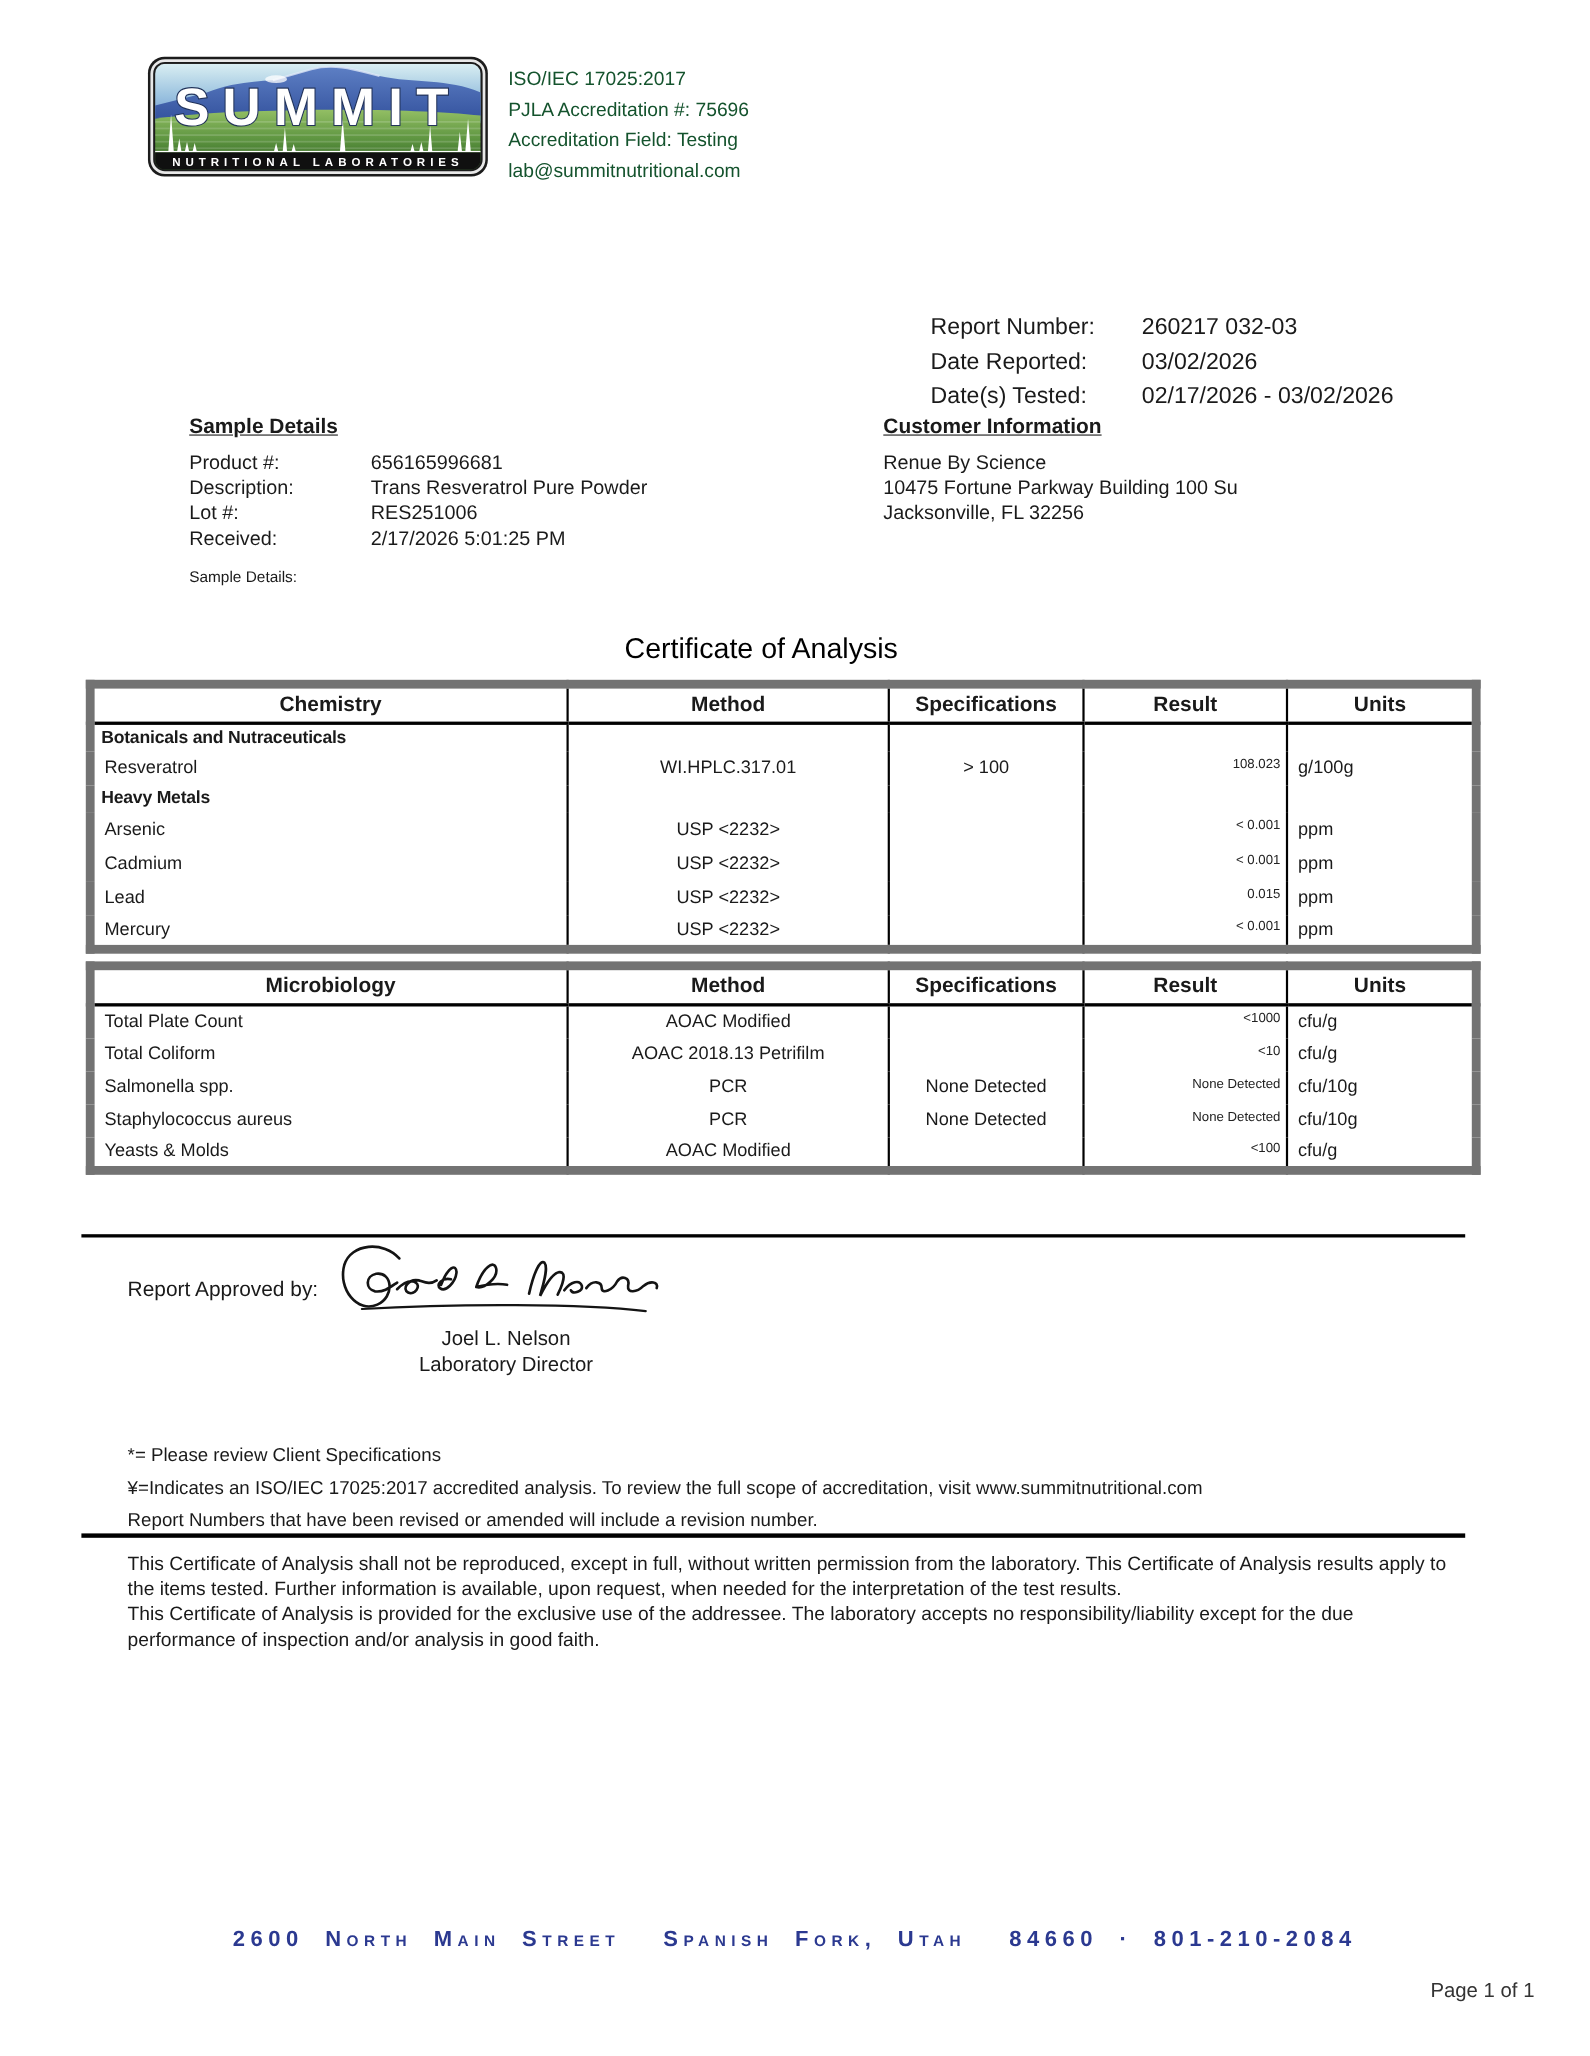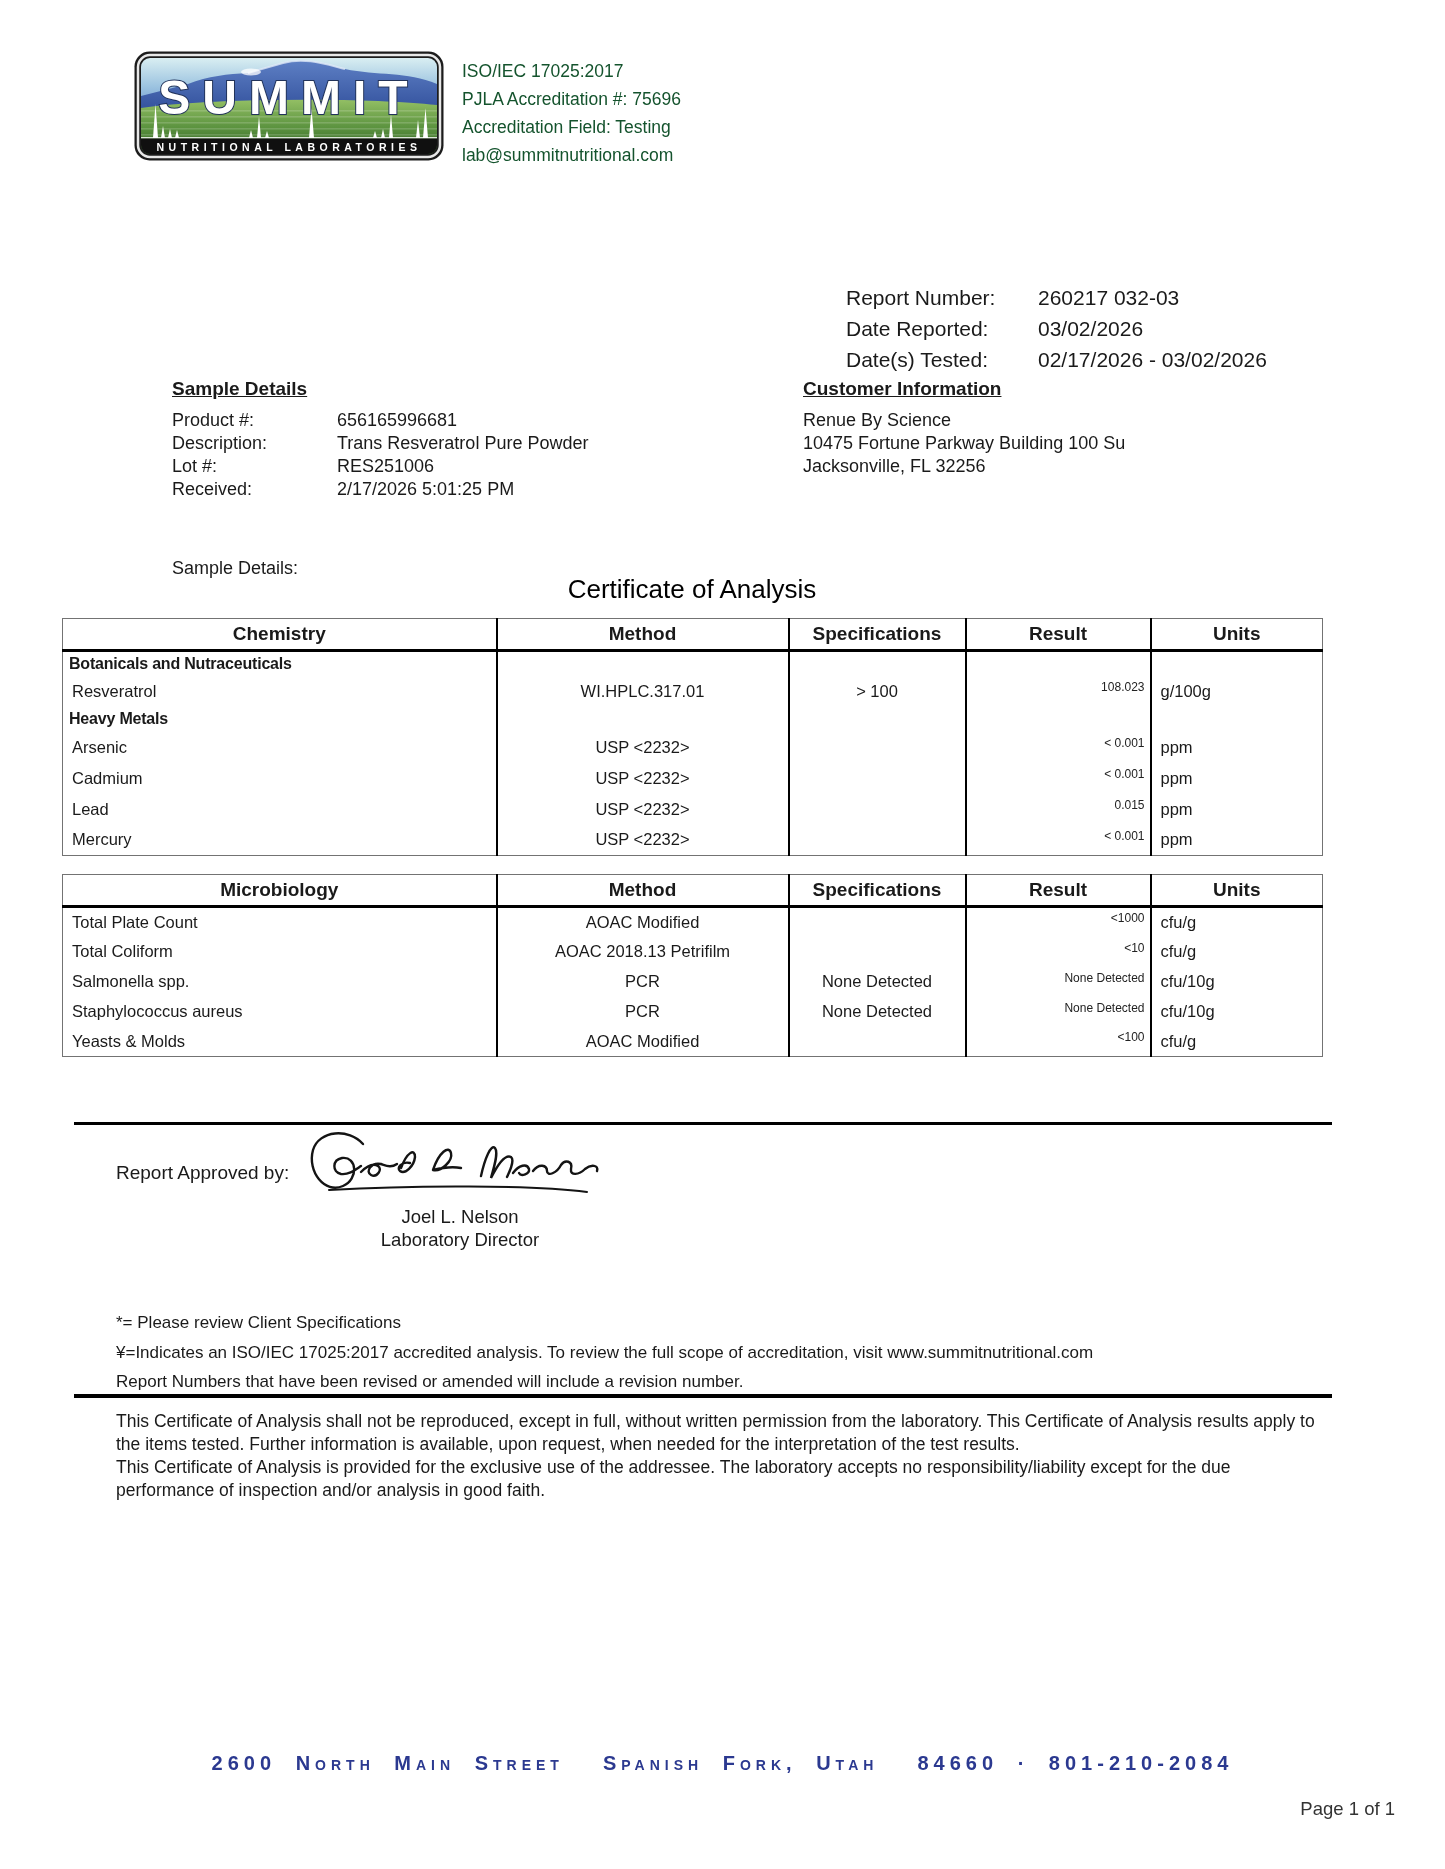--- a/index.html
+++ b/index.html
@@ -14,26 +14,26 @@
   .report-info{position:absolute;left:846px;top:262px;font-size:21px;margin-top:20px;}
   .report-info .row{display:flex;height:31px;align-items:center;}
   .report-info .lbl{width:192px;}
   
   .blk-heading{font-size:19px;font-weight:bold;text-decoration:underline;margin-bottom:9px;}
   .sample-block{position:absolute;left:172px;top:378px;font-size:18px;}
   .sample-block .row{display:flex;line-height:23px;}
   .sample-block .lbl{width:165px;}
   .customer-block{position:absolute;left:803px;top:378px;font-size:18px;}
   .customer-block .line{line-height:23px;}
-  .sample-extra{position:absolute;left:172px;top:516px;font-size:18px;margin-top:42px;}
+  .sample-extra{position:absolute;left:172px;top:516px;font-size:14px;}
   
   .coa-title{position:absolute;left:62px;width:1260px;top:574px;text-align:center;font-size:26px;color:#000000;}
   
-  table.coa{position:absolute;left:62px;border-collapse:collapse;table-layout:fixed;width:1260px;
-    border:1px solid #737373;}
+  table.coa{position:absolute;left:78px;border-collapse:collapse;table-layout:fixed;width:1260px;
+    border:8px solid #737373;}
   table.coa th{border-left:2px solid #000;border-bottom:3px solid #000;font-size:19px;font-weight:bold;
     height:30px;text-align:center;padding:0;}
   table.coa th:first-child{border-left:none;}
   table.coa td{border-left:2px solid #000;padding:0;vertical-align:middle;font-size:16.5px;}
   table.coa td:first-child{border-left:none;}
   table.coa tr.section{height:25px;margin-top:28px;}
   table.coa tr.data{height:31px;}
   table.coa.micro tr.data{height:30px;}
   #table-chem{top:618px;}
   #table-micro{top:874px;}

